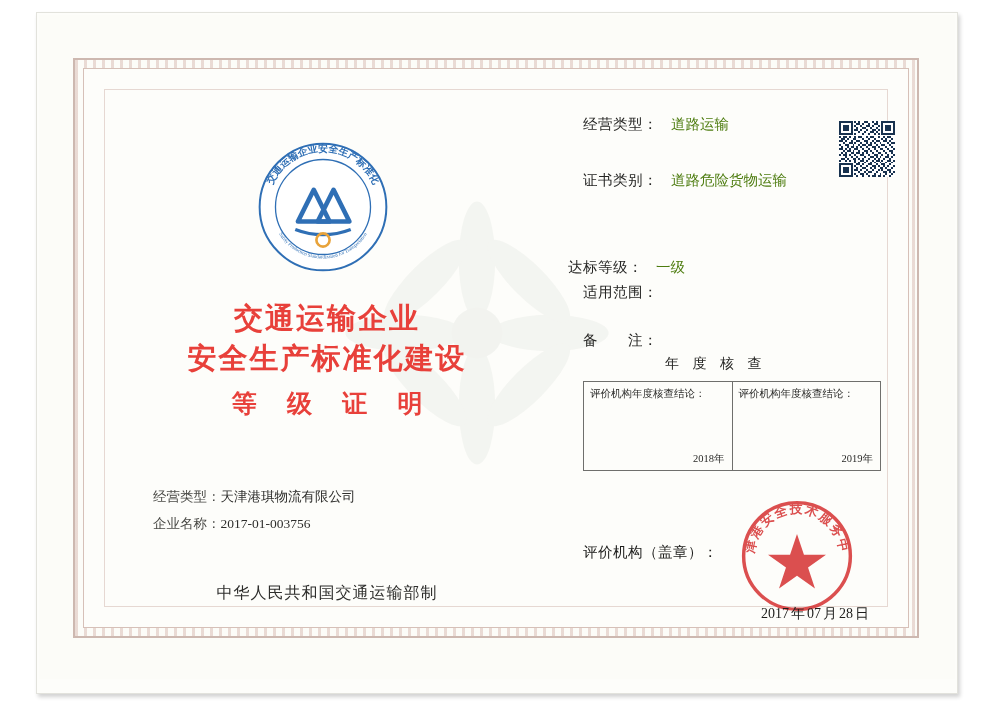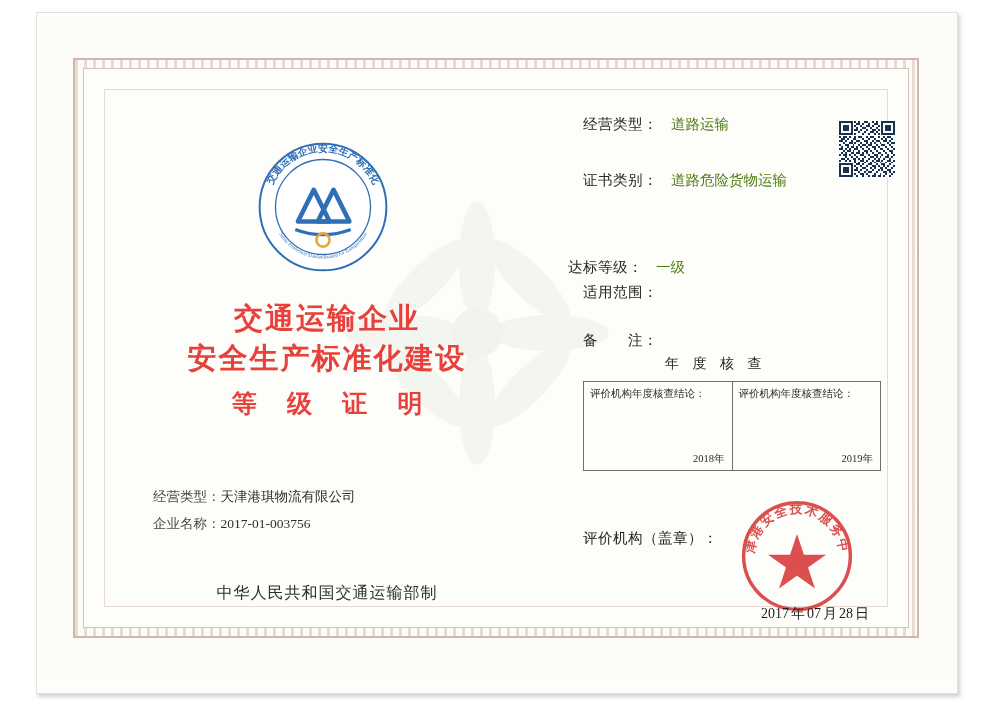--- a/index.html
+++ b/index.html
@@ -236,21 +236,21 @@
     right: 7px;
     bottom: 4px;
     font-family: "Liberation Serif", serif;
     font-size: 10.5px;
     color: #2a2a28;
   }
 
   #agency-row {
     position: absolute;
     left: 36px;
-    top: 436px;
+    top: 450px;
     font-family: Liberation Sans, sans-serif;
     font-size: 14.5px;
     color: #1d1d1b;
     letter-spacing: 0.5px;
   }
 
   #seal {
     position: absolute;
     left: 192px;
     top: 405px;

